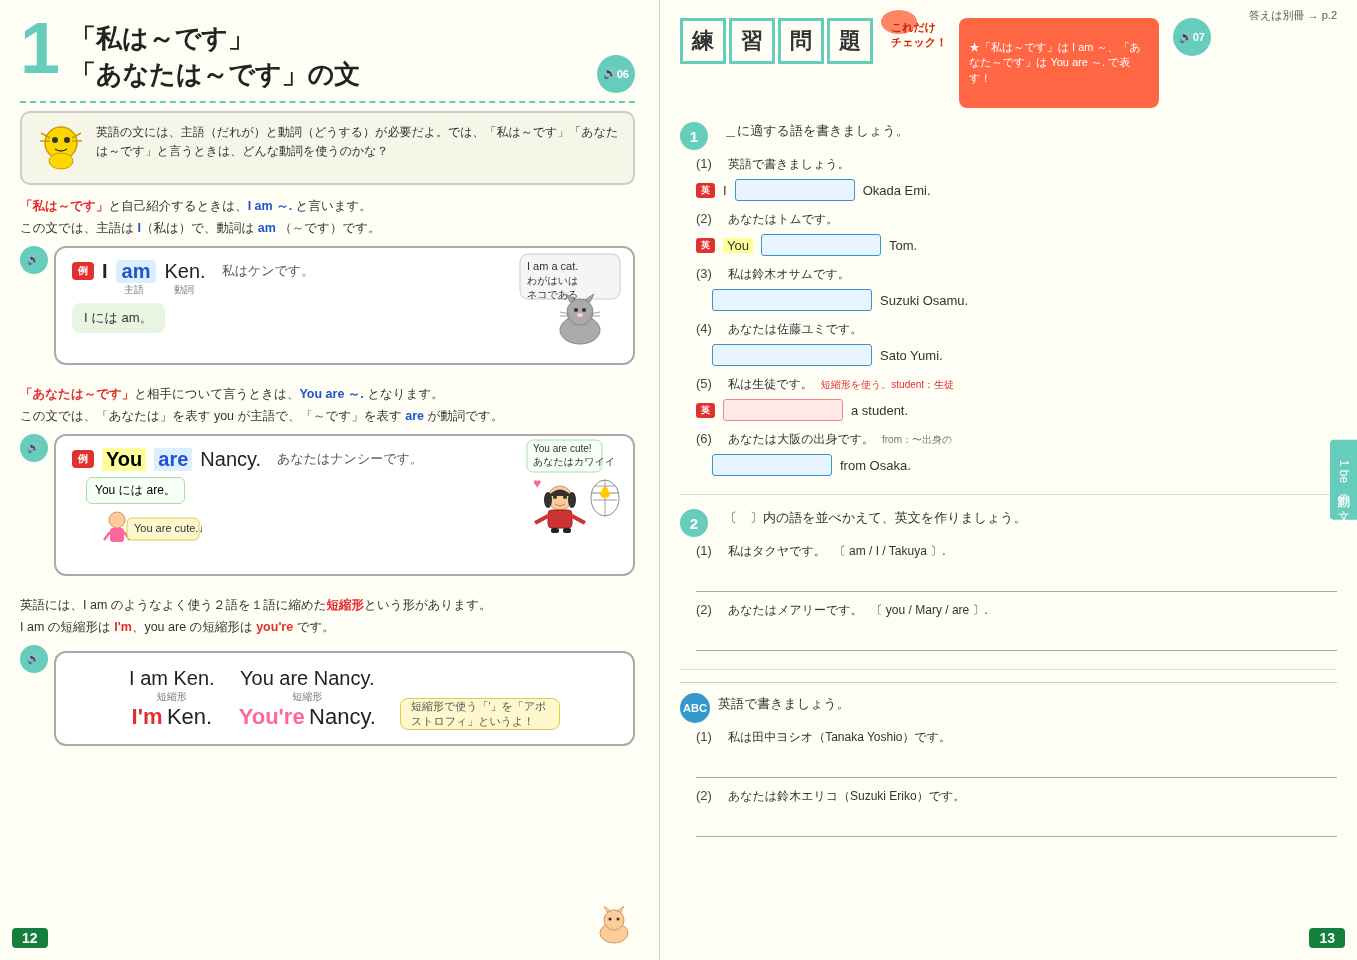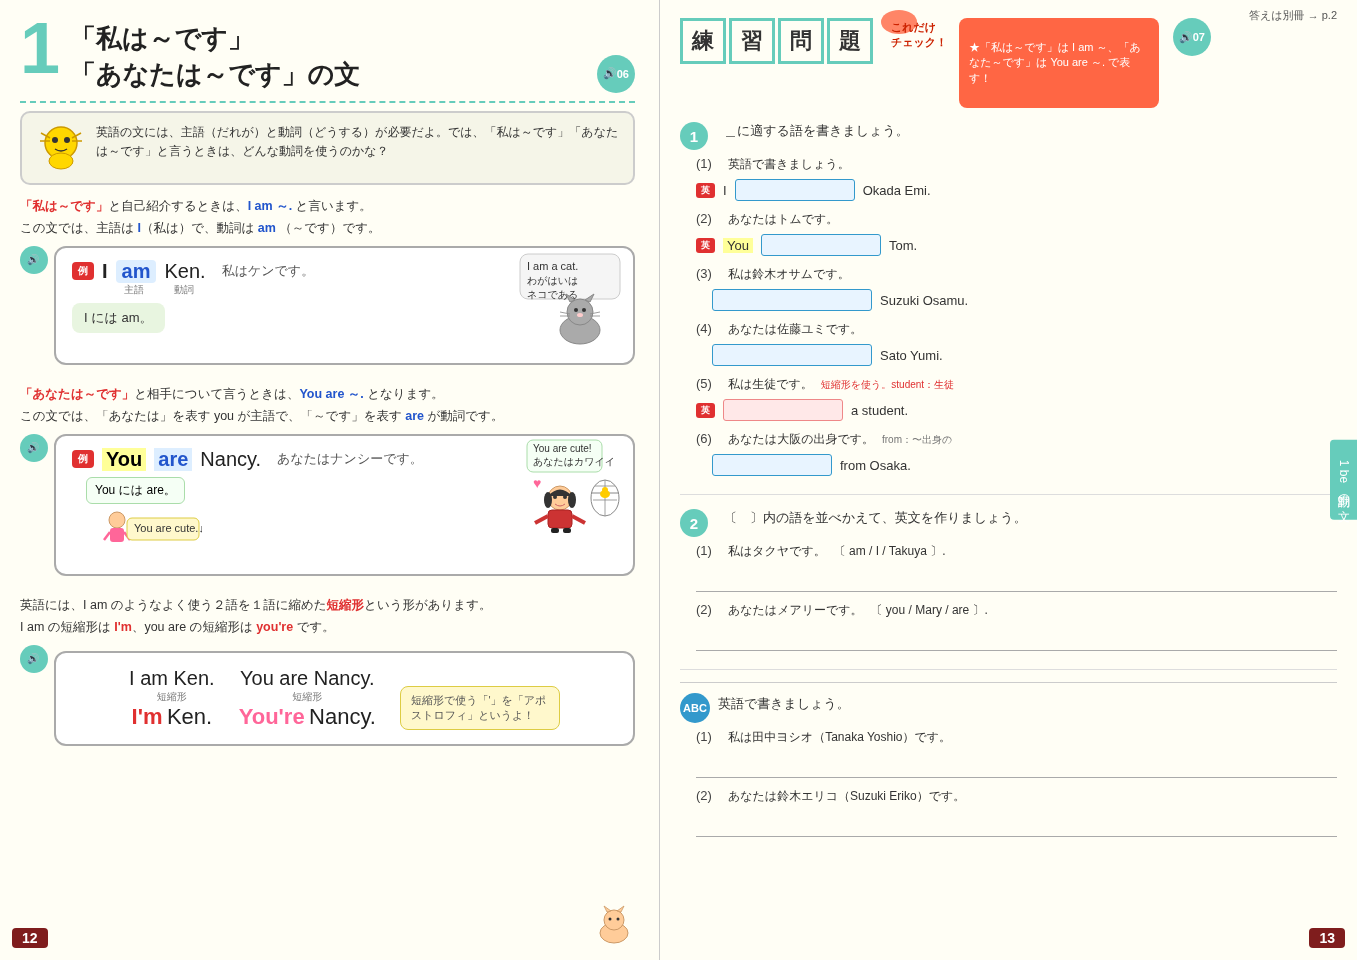--- a/index.html
+++ b/index.html
@@ -238,34 +238,34 @@
       color: #222;
     }
     .contraction-small-label {
       font-size: 10px;
       color: #777;
     }
     .apostrophe-note {
       background: #fff8cc;
       border: 1px solid #ddcc44;
       border-radius: 8px;
-      padding: 6px 10px;
+      padding: 0 10px;
       font-size: 11px;
       color: #555;
       max-width: 160px;
     }
 
     
     .page-number {
       position: absolute;
       bottom: 12px;
       font-size: 14px;
       font-weight: bold;
       color: white;
-      background: #7f1d1d;
+      background: #15803d;
       padding: 2px 10px;
       border-radius: 4px;
     }
     .page-number-left { left: 12px; }
     .page-number-right { right: 12px; }
 
     
     .renshu-header {
       display: flex;
       align-items: flex-start;

